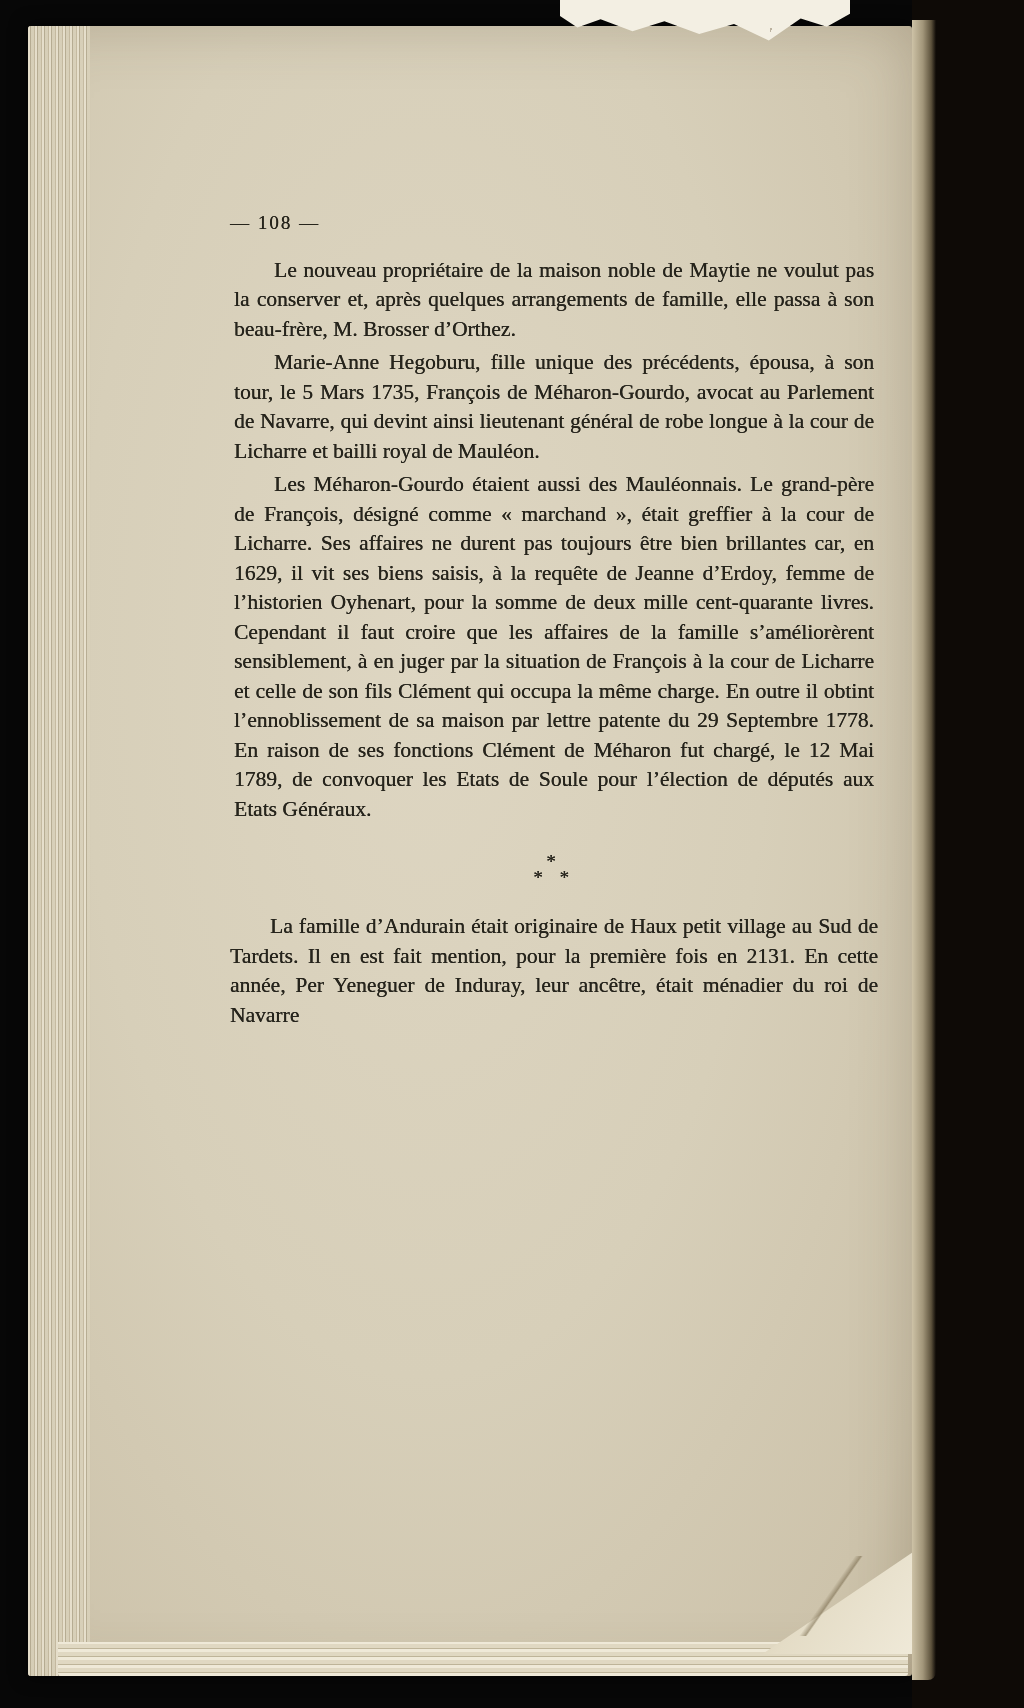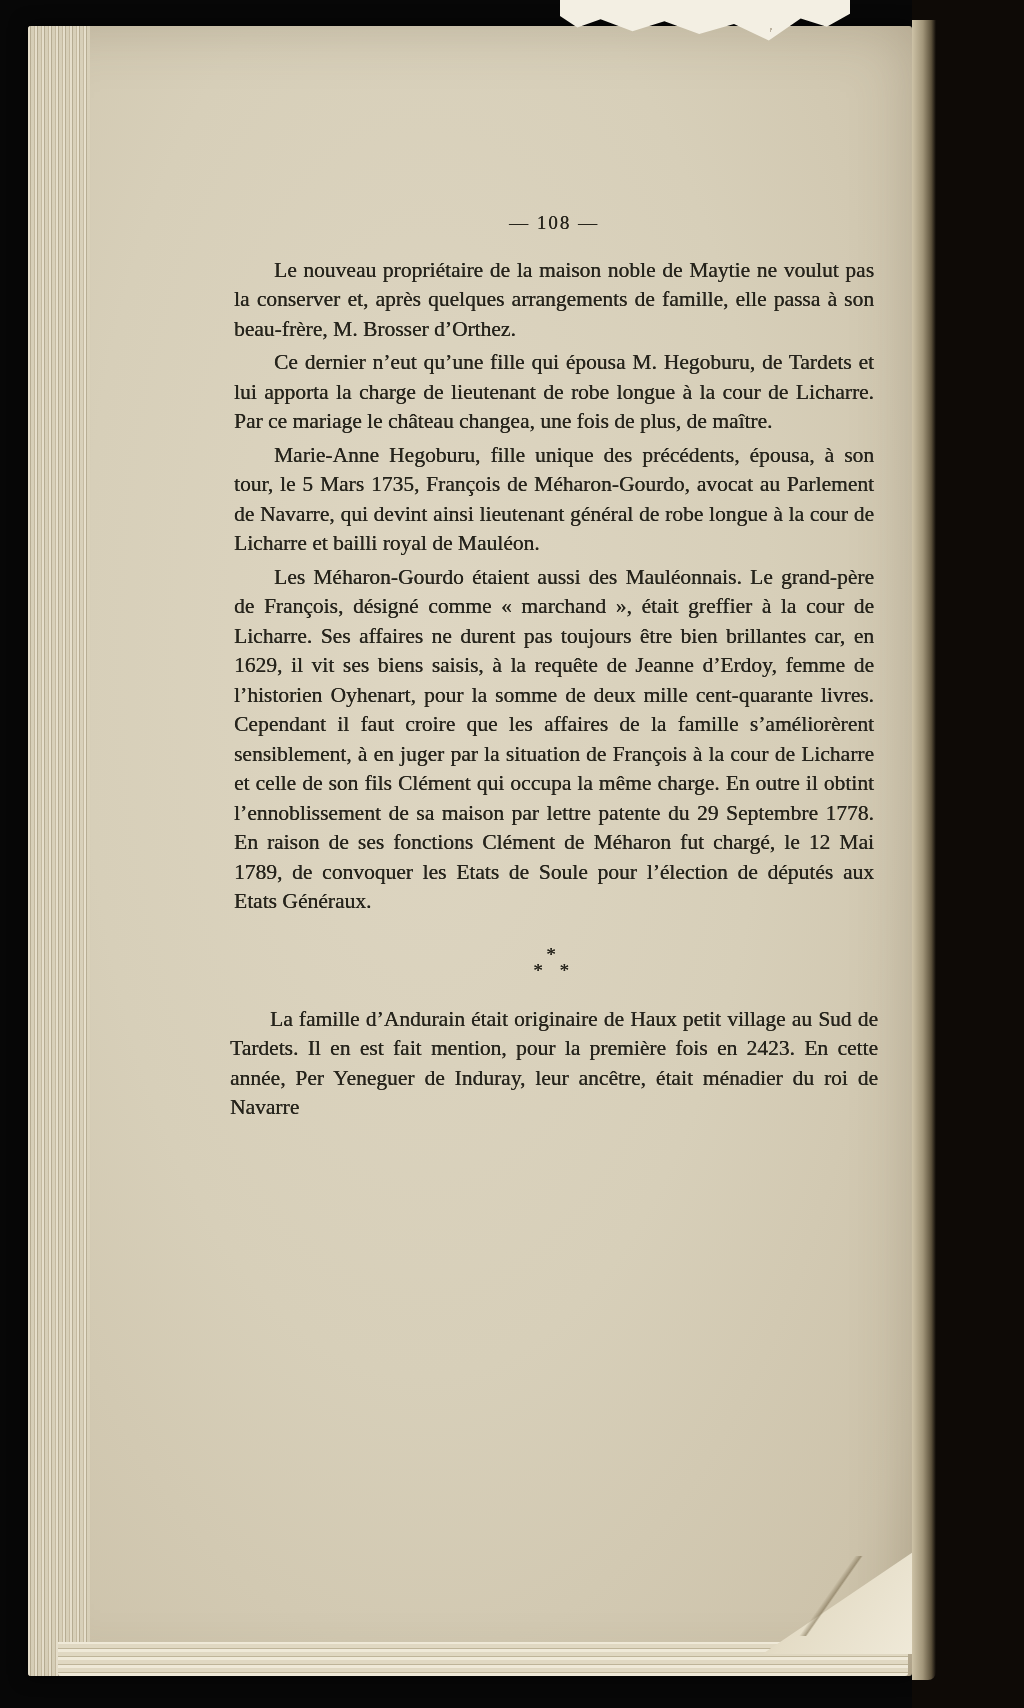--- a/index.html
+++ b/index.html
@@ -67,21 +67,21 @@
 
   
   .text-block{
     position:absolute;left:202px;top:182px;width:648px;
     color:#26241c;
     font-size:21.5px;line-height:29.5px;
     text-align:justify;
     text-shadow:0.25px 0 0 currentColor;
   }
   .folio{
-    text-align:center;font-size:19px;letter-spacing:2px;
+    text-align:left;font-size:19px;letter-spacing:2px;
     margin:0 0 18px 0;text-indent:0;
   }
   .para{margin:4px;text-indent:40px;}
   .asterism{
     text-align:center;line-height:16px;font-size:19px;
     margin:30px 0 26px 0;letter-spacing:6px;
   }
   .closing .para{margin:0;text-indent:40px;}
 </style>
 </head>
@@ -93,32 +93,31 @@
     <div class="stack-left"></div>
     <div class="stack-bottom"></div>
     <div class="fold-corner"></div>
     <div class="fold-crease"></div>
 
     <div class="text-block">
       <p class="folio">— 108 —</p>
 
       <div>
           <p class="para">Le nouveau propriétaire de la maison noble de Maytie ne voulut pas la conserver et, après quelques arrangements de famille, elle passa à son beau-frère, M. Brosser d’Orthez.</p>
-          <p class="para">Ce dernier n’eut qu’une fille qui épousa M. Hegoburu, de Tardets et lui apporta la charge de lieutenant de robe longue à la cour de Licharre. Par ce mariage le château changea, une fois de plus, de maître.</p>
           <p class="para">Marie-Anne Hegoburu, fille unique des précédents, épousa, à son tour, le 5 Mars 1735, François de Méharon-Gourdo, avocat au Parlement de Navarre, qui devint ainsi lieutenant général de robe longue à la cour de Licharre et bailli royal de Mauléon.</p>
           <p class="para">Les Méharon-Gourdo étaient aussi des Mauléonnais. Le grand-père de François, désigné comme « marchand », était greffier à la cour de Licharre. Ses affaires ne durent pas toujours être bien brillantes car, en 1629, il vit ses biens saisis, à la requête de Jeanne d’Erdoy, femme de l’historien Oyhenart, pour la somme de deux mille cent-quarante livres. Cependant il faut croire que les affaires de la famille s’améliorèrent sensiblement, à en juger par la situation de François à la cour de Licharre et celle de son fils Clément qui occupa la même charge. En outre il obtint l’ennoblissement de sa maison par lettre patente du 29 Septembre 1778. En raison de ses fonctions Clément de Méharon fut chargé, le 12 Mai 1789, de convoquer les Etats de Soule pour l’élection de députés aux Etats Généraux.</p>
         </div>
 
       <div class="asterism">
         <div>*</div>
         <div>* *</div>
       </div>
 
       <div class="closing">
-          <p class="para">La famille d’Andurain était originaire de Haux petit village au Sud de Tardets. Il en est fait mention, pour la première fois en 2423. En cette année, Per Yeneguer de Induray, leur ancêtre, était ménadier du roi de Navarre</p>
+          <p class="para">La famille d’Andurain était originaire de Haux petit village au Sud de Tardets. Il en est fait mention, pour la première fois en 2131. En cette année, Per Yeneguer de Induray, leur ancêtre, était ménadier du roi de Navarre</p>
         </div>
     </div>
   </div>
 
   <div class="tear-top"></div>
   <div class="tear-top-line"></div>
 
   <div class="gutter">
     <div class="gutter-sliver"></div>
   </div>

